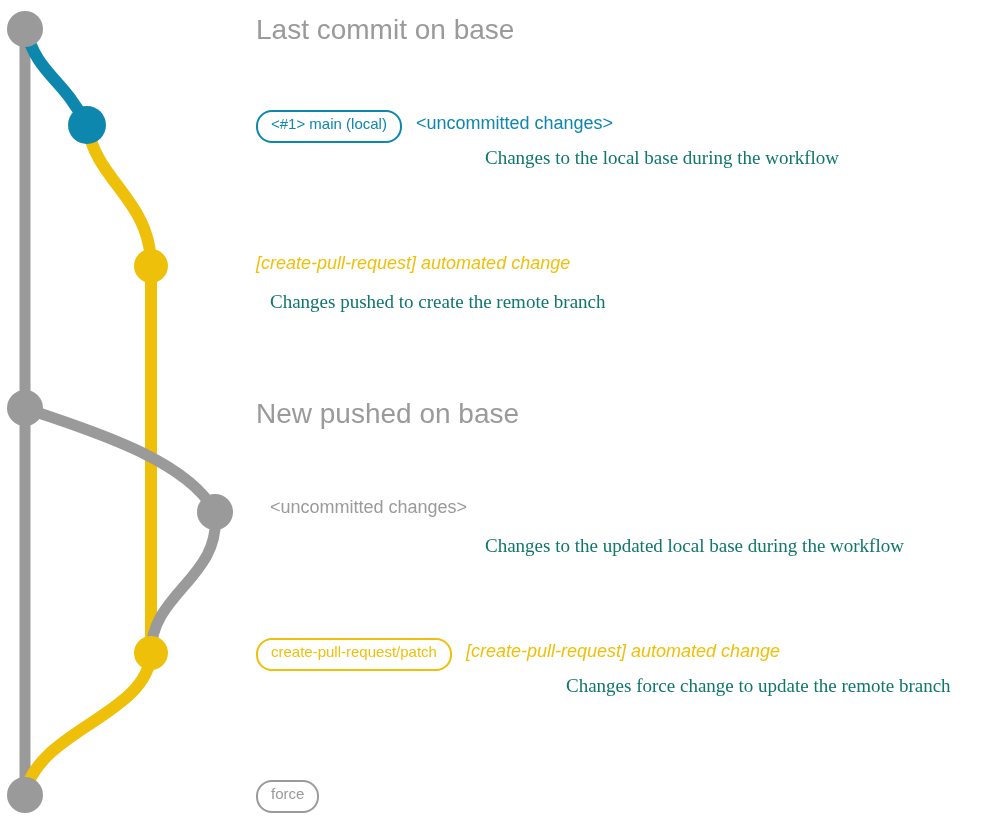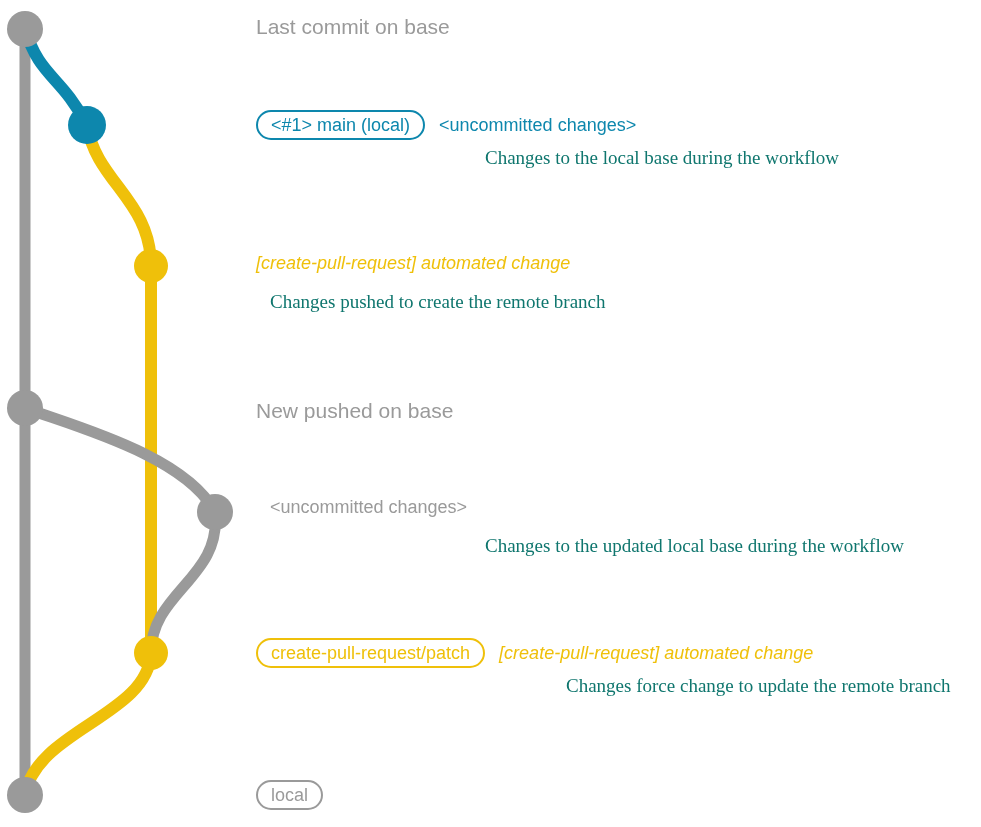--- a/index.html
+++ b/index.html
@@ -25,22 +25,22 @@
   .row {
     position: absolute;
     display: flex;
     align-items: baseline;
     white-space: nowrap;
   }
   .pill {
     display: inline-block;
     border: 2px solid #9a9a9a;
     border-radius: 16px;
-    padding: 4px 13px 4px 13px;
-    font-size: 18px;
+    padding: 4px 13px 10px 13px;
+    font-size: 15px;
     line-height: 1;
     color: #9a9a9a;
     background: transparent;
   }
   .pill.blue   { border-color: #0d87ad; color: #0d87ad; }
   .pill.yellow { border-color: #efc00a; color: #efc00a; }
   .pill.gray   { border-color: #9a9a9a; color: #9a9a9a; }
   .subject {
     font-size: 18px;
     line-height: 1;
@@ -54,21 +54,21 @@
   .desc {
     position: absolute;
     font-family: "Liberation Serif", serif;
     font-size: 19px;
     line-height: 1;
     color: #0f766e;
     white-space: nowrap;
   }
   .heading {
     position: absolute;
-    font-size: 21px;
+    font-size: 28px;
     line-height: 1;
     color: #9a9a9a;
     white-space: nowrap;
   }
 </style>
 </head>
 <body>
 
 <svg id="graph-canvas" viewBox="0 0 981 827" xmlns="http://www.w3.org/2000/svg">
 
@@ -113,14 +113,14 @@
 </div>
 <div class="desc" style="left:485px; top:536px;">Changes to the updated local base during the workflow</div>
 
 <div class="row" style="left:256px; top:638px;">
   <span class="pill yellow">create-pull-request/patch</span>
   <span class="subject yellow">[create-pull-request] automated change</span>
 </div>
 <div class="desc" style="left:566px; top:676px;">Changes force change to update the remote branch</div>
 
 <div class="row" style="left:256px; top:780px;">
-  <span class="pill gray">local</span>
+  <span class="pill gray">force</span>
 </div>
 
 </body></html>

